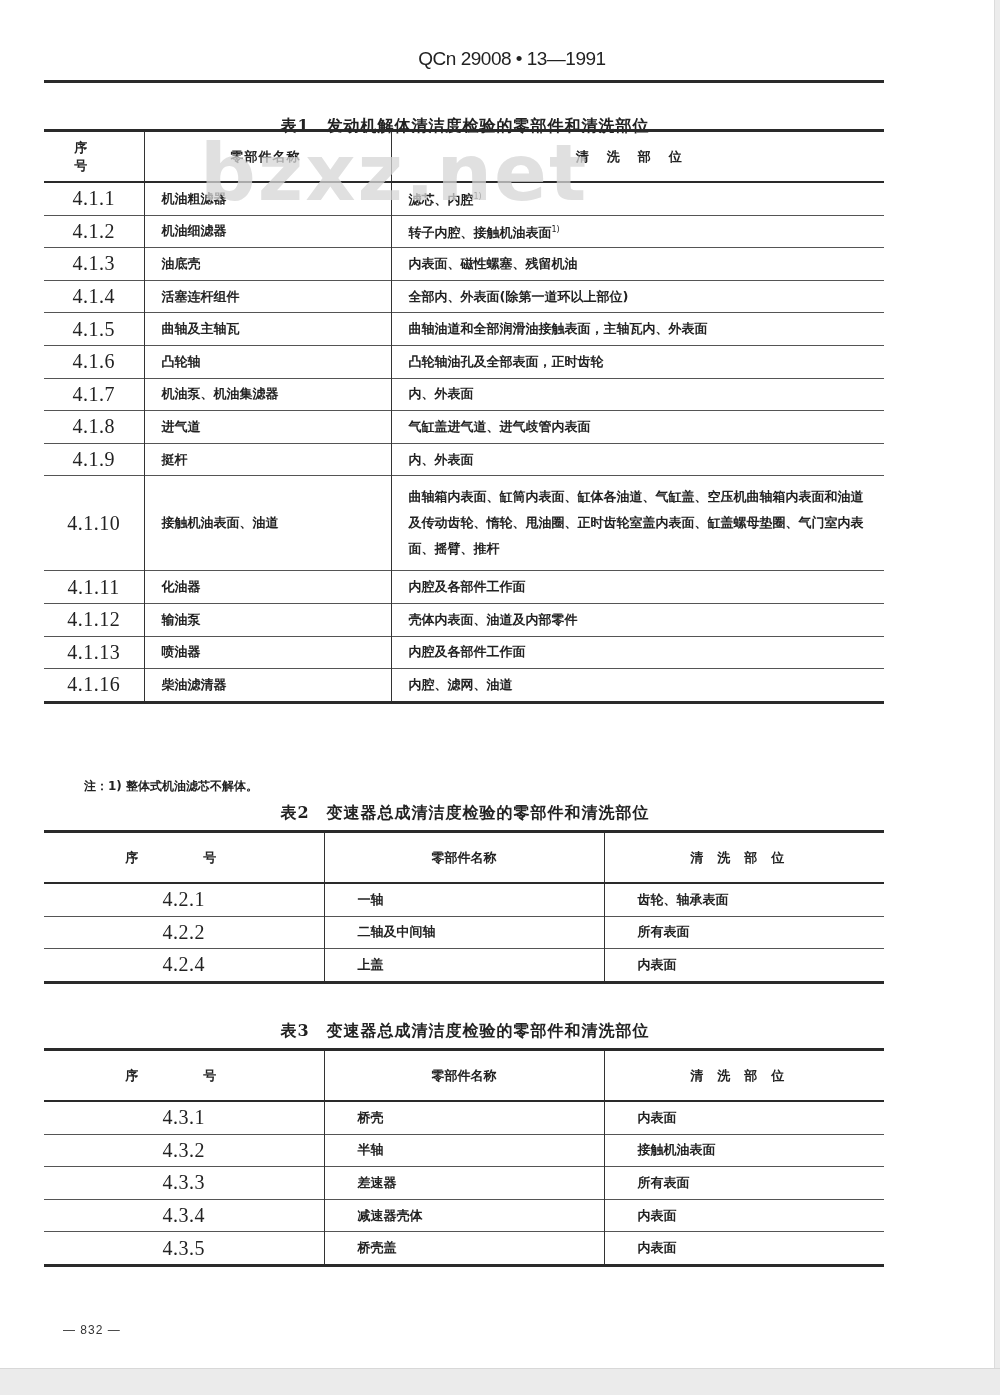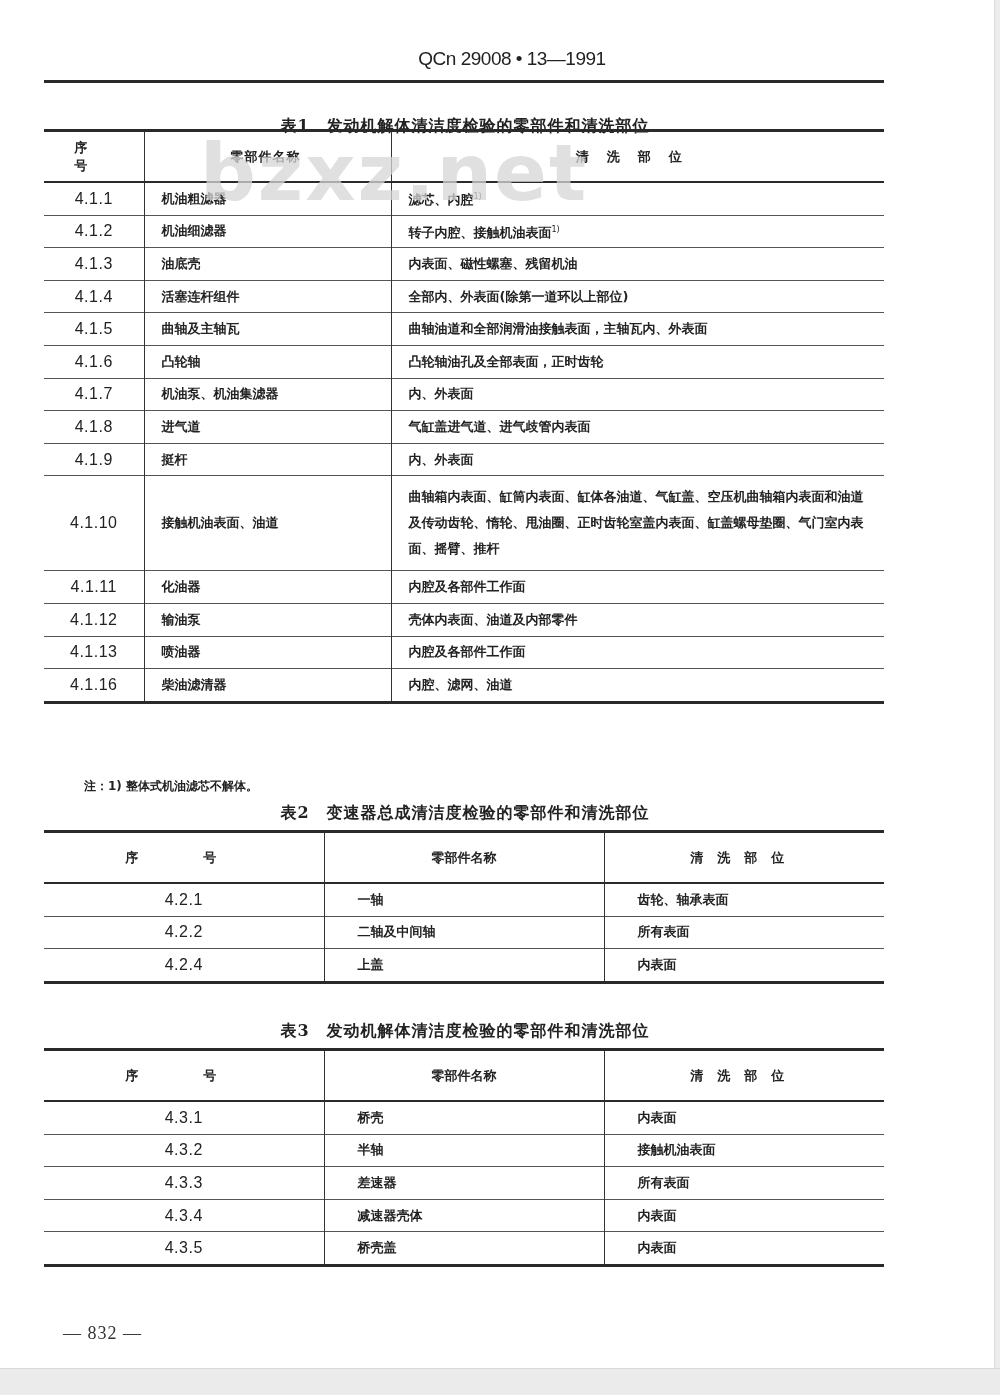--- a/index.html
+++ b/index.html
@@ -34,33 +34,33 @@
   td, th { padding:0; vertical-align:middle; }
   th { font-weight:bold; font-size:13px; height:49px; }
   td { height:31.6px; }
   .t1 col.c1 { width:100px; } .t1 col.c2 { width:247px; } .t1 col.c3 { width:493px; }
   .t1 td.num, .t1 th.num { text-align:center; }
   .t1 td.name { padding-left:17px; }
   .t1 td.loc { padding-left:17px; line-height:26px; }
   .t1 th.name { text-align:left; padding-left:86px; letter-spacing:1px; }
   .t1 th.loc { text-align:center; letter-spacing:18px; }
   .t1 tr.tall td { height:94px; }
-  .num { font-family:Liberation Sans, sans-serif; font-size:16px; font-weight:normal; letter-spacing:0.5px; }
+  .num { font-family:Liberation Serif, serif; font-size:20px; font-weight:normal; letter-spacing:0.5px; }
   th.num { font-family:"DejaVu Sans", sans-serif; font-size:13px; font-weight:bold; letter-spacing:26px; }
   .vline { border-left:1px solid #333; }
   .t2 col.c1, .t3 col.c1 { width:280px; } .t2 col.c2, .t3 col.c2 { width:280px; } .t2 col.c3, .t3 col.c3 { width:280px; }
   .t2 td.num, .t3 td.num { text-align:center; }
   .t2 td.name, .t3 td.name { padding-left:33px; }
   .t2 td.loc, .t3 td.loc { padding-left:33px; }
   .t2 th, .t3 th { text-align:center; }
   .t2 th.loc, .t3 th.loc { letter-spacing:14px; }
   .t2 td, .t3 td { height:31.6px; }
   sup { font-size:8px; font-weight:normal; }
   .note { position:absolute; left:84px; top:778px; font-size:12px; font-weight:bold; color:#222; }
-  .page-number { position:absolute; left:63px; top:1323px; font-size:18px; font-family:Liberation Serif, serif; color:#333; letter-spacing:1px; }
+  .page-number { position:absolute; left:63px; top:1323px; font-size:12px; font-family:Liberation Sans, sans-serif; color:#333; letter-spacing:1px; }
 </style>
 </head>
 <body>
 
 <div class="right-edge"></div>
 <div class="bottom-band"></div>
 
 <div class="header">QCn 29008 • 13—1991</div>
 <div class="header-rule"></div>
 
@@ -182,21 +182,21 @@
       <td class="loc vline">所有表面</td>
     </tr>
     <tr>
       <td class="num">4.2.4</td>
       <td class="name vline">上盖</td>
       <td class="loc vline">内表面</td>
     </tr>
   </tbody>
 </table>
 
-<div class="table-title" style="top:1021px;">表3　发动机解体清洁度检验的零部件和清洗部位</div>
+<div class="table-title" style="top:1021px;">表3　变速器总成清洁度检验的零部件和清洗部位</div>
 <table class="t3">
   <colgroup>
       <col class="c1">
       <col class="c2">
       <col class="c3">
     </colgroup>
   <thead>
     <tr>
       <th class="num">序　号</th>
       <th class="name vline">零部件名称</th>

